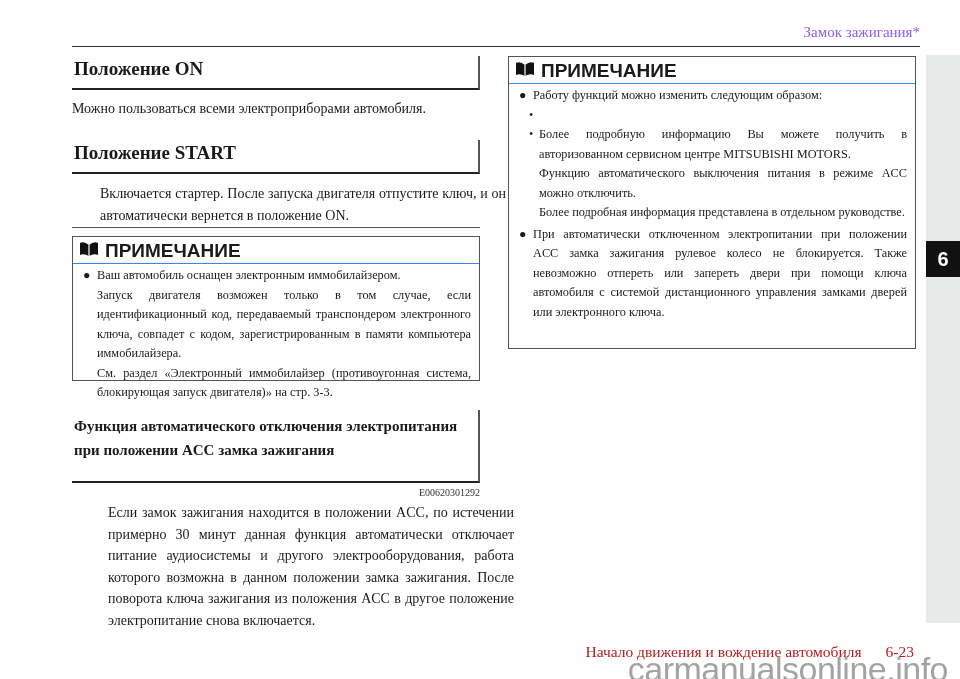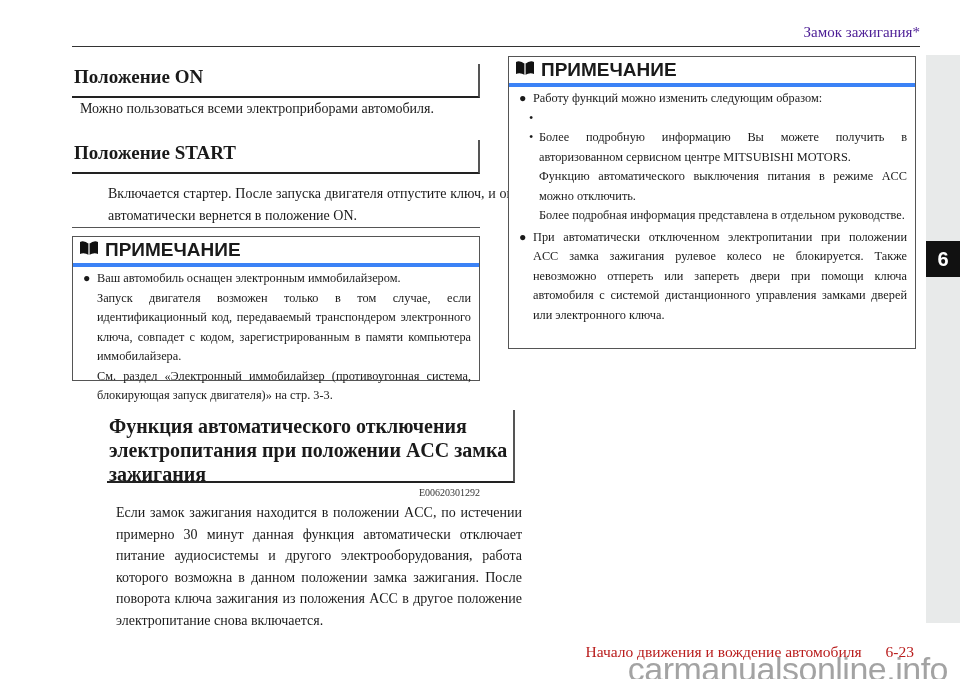--- a/index.html
+++ b/index.html
@@ -1,31 +1,31 @@
 <!DOCTYPE html>
 <html><head>
 <meta charset="utf-8">
 <style>
   html, body { margin:0; padding:0; }
   body { width:960px; height:679px; background:#ffffff; position:relative; overflow:hidden;
          font-family:"Liberation Serif", "DejaVu Serif", serif; color:#1a1a1a; }
   .abs { position:absolute; }
-  .running-head { right:40px; top:24px; font-size:15px; color:#4c1d95; }
+  .running-head { right:40px; top:24px; font-size:15px; color:#8b5cf6; }
   .head-rule { left:72px; top:46px; width:848px; height:0; border-top:1.5px solid #333; }
   .side-band { left:926px; top:55px; width:34px; height:568px; background:#e8eaea; }
   .chapter-tab { left:926px; top:241px; width:34px; height:36px; background:#111; color:#fff;
                  font-family:"Liberation Sans","DejaVu Sans",sans-serif; font-weight:bold; font-size:20px;
                  display:flex; align-items:center; justify-content:center; }
   .sec-head { left:72px; width:408px; border-bottom:2.5px solid #222; border-right:2px solid #555;
               font-weight:bold; font-size:19px; box-sizing:border-box; padding:2px 4px 4px 2px; }
-  .body-text { left:80px; width:406px; font-size:14px; line-height:21.5px; text-align:justify; }
+  .body-text { left:72px; width:406px; font-size:14px; line-height:21.5px; text-align:justify; }
   .rule-thin { left:72px; width:408px; border-top:1.5px solid #555; height:0; }
   .note-box { border:1.5px solid #555; box-sizing:border-box; background:#fff; }
-  .note-title { border-bottom:4px solid #3b82f6; font-family:"Liberation Sans","DejaVu Sans",sans-serif;
-                font-weight:bold; font-size:19px; padding:1px 6px; display:flex; align-items:center; gap:6px; height:24px; }
+  .note-title { border-bottom:1px solid #3b82f6; font-family:"Liberation Sans","DejaVu Sans",sans-serif;
+                font-weight:bold; font-size:19px; padding:1px 6px; display:flex; align-items:flex-end; gap:6px; height:24px; }
   .note-body { font-size:12.3px; line-height:19.5px; padding:2px 8px 6px 10px; text-align:justify; }
   .bullet { display:flex; gap:4px; }
   .bullet .mark { flex:0 0 10px; }
   .sub { display:flex; gap:3px; margin-left:10px; }
   .sub .mark { flex:0 0 7px; }
   .code { right:480px; top:487px; font-size:10px; color:#333; }
   .footer { right:46px; top:643px; font-size:15.5px; color:#b91c1c; }
   .footer .pn { margin-left:24px; }
   .watermark { right:12px; top:650px; font-family:"Liberation Sans","DejaVu Sans",sans-serif; font-size:34px;
                color:#9a9a9a; letter-spacing:-0.5px; opacity:0.9; }
@@ -34,21 +34,21 @@
 <body>
 
 <div class="abs running-head">Замок зажигания*</div>
 <div class="abs head-rule"></div>
 
 <div class="abs side-band"></div>
 <div class="abs chapter-tab">
   <span>6</span>
 </div>
 
-<div class="abs sec-head" style="top:64px;height:34px;">
+<div class="abs sec-head" style="top:56px;height:34px;">
   <span>Положение ON</span>
 </div>
 <div class="abs body-text" style="top:98px;">Можно пользоваться всеми электроприборами автомобиля.</div>
 
 <div class="abs sec-head" style="top:140px;height:34px;">
   <span>Положение START</span>
 </div>
 <div class="abs body-text" style="top:183px;margin-left:28px;">Включается стартер. После запуска двигателя отпустите ключ, и он автоматически вернется в положение ON.</div>
 <div class="abs rule-thin" style="top:227px;"></div>
 
@@ -67,21 +67,21 @@
       <span class="mark">●</span>
       <div>
         <div>Ваш автомобиль оснащен электронным иммобилайзером.</div>
         <div>Запуск двигателя возможен только в том случае, если идентификационный код, передаваемый транспондером электронного ключа, совпадет с кодом, зарегистрированным в памяти компьютера иммобилайзера.</div>
         <div>См. раздел «Электронный иммобилайзер (противоугонная система, блокирующая запуск двигателя)» на стр. 3-3.</div>
       </div>
     </div>
   </div>
 </div>
 
-<div class="abs sec-head" style="top:410px;height:73px;line-height:24px;font-size:20px;padding-top:4px;margin-left:35px;">
+<div class="abs sec-head" style="top:410px;height:73px;line-height:24px;font-size:15px;padding-top:4px;">
   <span>Функция автоматического отключения электропитания при положении ACC замка зажигания</span>
 </div>
 <div class="abs code">E00620301292</div>
 <div class="abs body-text" style="top:502px;margin-left:36px;">Если замок зажигания находится в положении ACC, по истечении примерно 30 минут данная функция автоматически отключает питание аудиосистемы и другого электрооборудования, работа которого возможна в данном положении замка зажигания. После поворота ключа зажигания из положения ACC в другое положение электропитание снова включается.</div>
 
 <div class="abs note-box" style="left:508px;top:56px;width:408px;height:293px;">
   <div class="note-title">
     <span>
       <svg width="20" height="16" viewBox="0 0 20 16">
           <path d="M1 2 Q5 0 10 4 Q15 0 19 2 L19 14 Q15 12 10 15 Q5 12 1 14 Z" fill="#111"></path>

